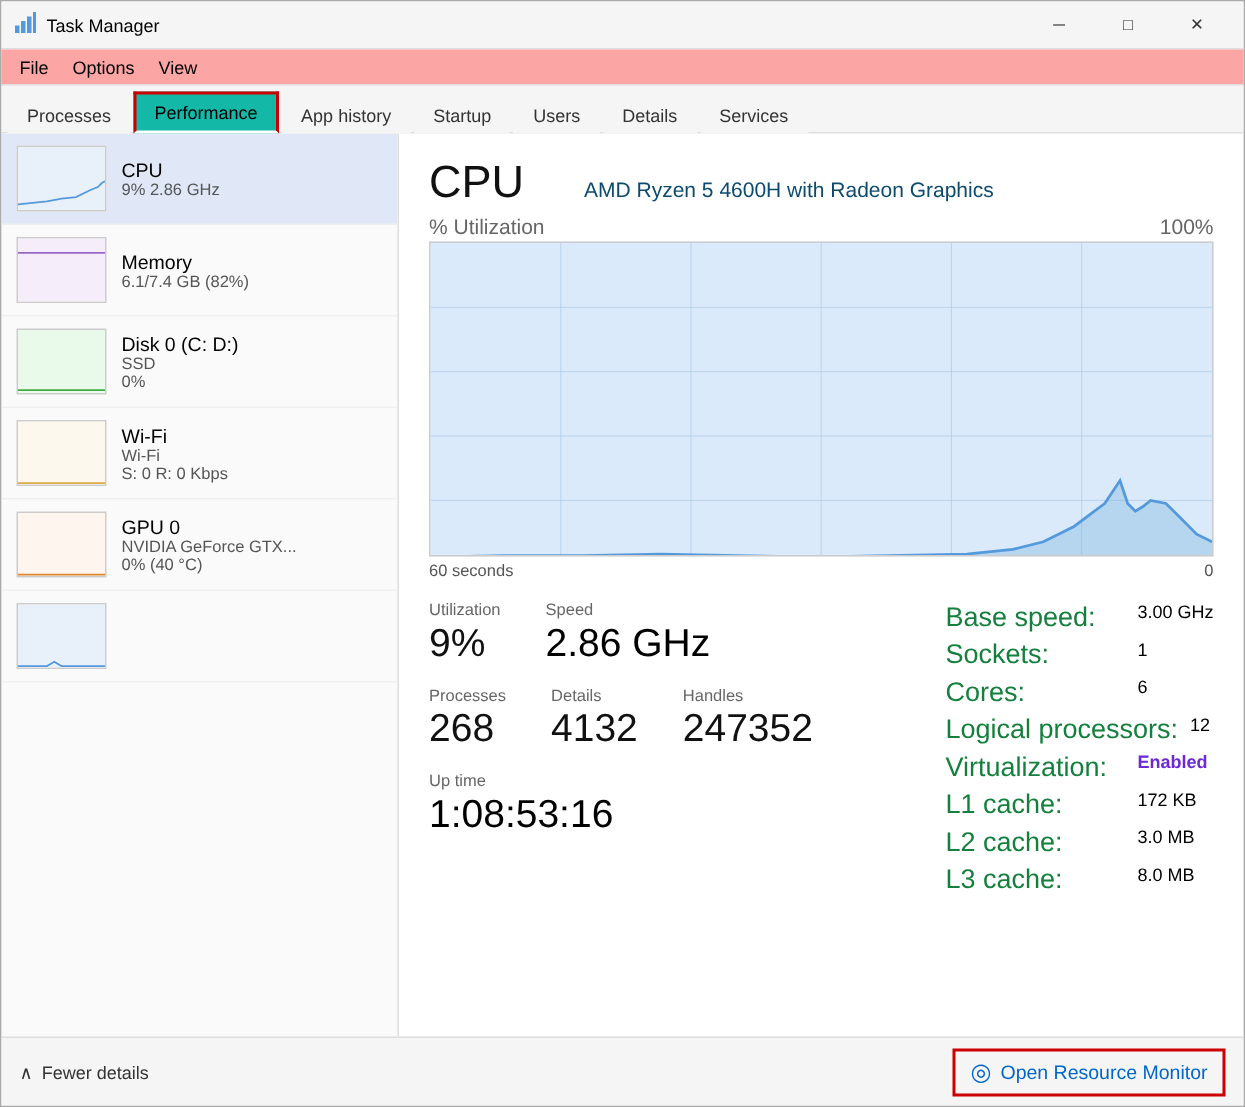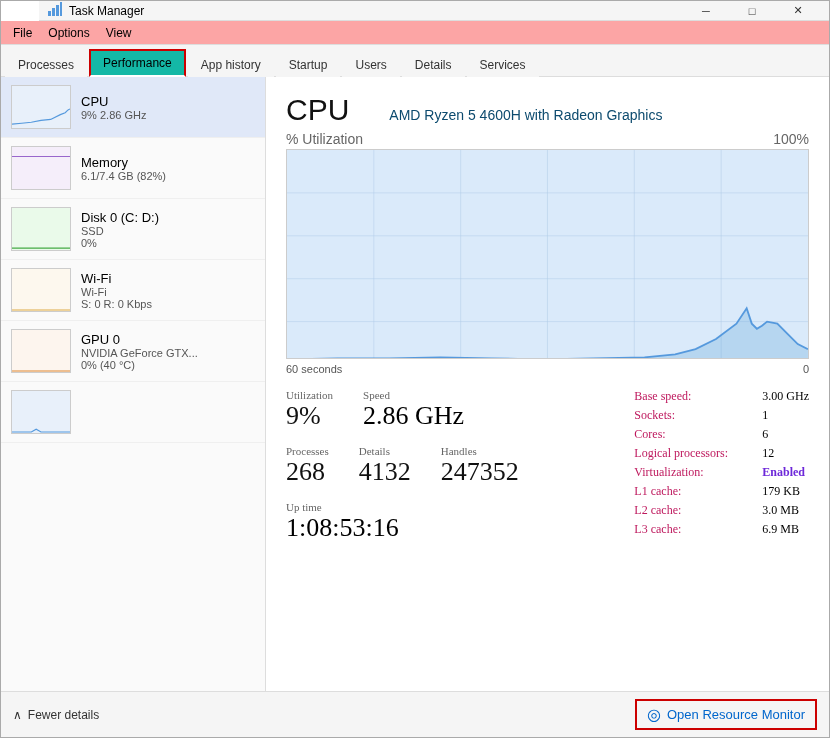--- a/index.html
+++ b/index.html
@@ -20,22 +20,21 @@
       flex-direction: column;
     }
     
     .title-bar {
       display: flex;
       align-items: center;
       justify-content: space-between;
       background: #f5f5f5;
       border-bottom: 1px solid #ddd;
       padding: 6px 8px;
-      height: 20px;
-      margin-left: 38px;
+      height: 32px;
     }
     .title-bar-left {
       display: flex;
       align-items: center;
       gap: 6px;
     }
     .title-text {
       font-size: 12px;
       color: #000;
     }
@@ -237,37 +236,36 @@
     .right-col {
       display: flex;
       flex-direction: column;
       gap: 4px;
     }
     .right-stat-row {
       display: flex;
       gap: 8px;
     }
     .right-stat-label {
-      font-size: 12px;
-      color: #be185d;
+      font-size: 18px;
+      color: #15803d;
       min-width: 120px;
     }
     .right-stat-value {
       font-size: 12px;
       color: #000;
     }
     .right-stat-value.enabled {
       color: #6d28d9;
       font-weight: 600;
     }
 
     .bottom-stats-section {
       display: flex;
       justify-content: center;
-      font-family: Liberation Serif, serif;
     }
     .left-bottom {
       flex: 1;
     }
 
     
     .footer {
       display: flex;
       align-items: center;
       justify-content: space-between;
@@ -515,29 +513,29 @@
             <div class="right-stat-row">
               <span class="right-stat-label">Logical processors:</span>
               <span class="right-stat-value">12</span>
             </div>
             <div class="right-stat-row">
               <span class="right-stat-label">Virtualization:</span>
               <span class="right-stat-value enabled">Enabled</span>
             </div>
             <div class="right-stat-row">
               <span class="right-stat-label">L1 cache:</span>
-              <span class="right-stat-value">179 KB</span>
+              <span class="right-stat-value">172 KB</span>
             </div>
             <div class="right-stat-row">
               <span class="right-stat-label">L2 cache:</span>
               <span class="right-stat-value">3.0 MB</span>
             </div>
             <div class="right-stat-row">
               <span class="right-stat-label">L3 cache:</span>
-              <span class="right-stat-value">6.9 MB</span>
+              <span class="right-stat-value">8.0 MB</span>
             </div>
           </div>
         </div>
 
       </div>
     </div>
 
   </div>
 
   <div class="footer">

